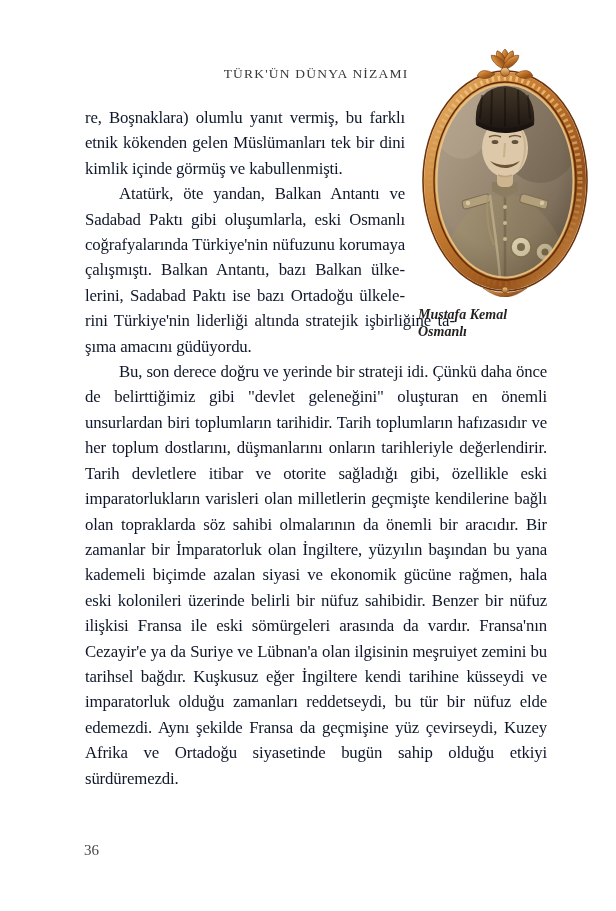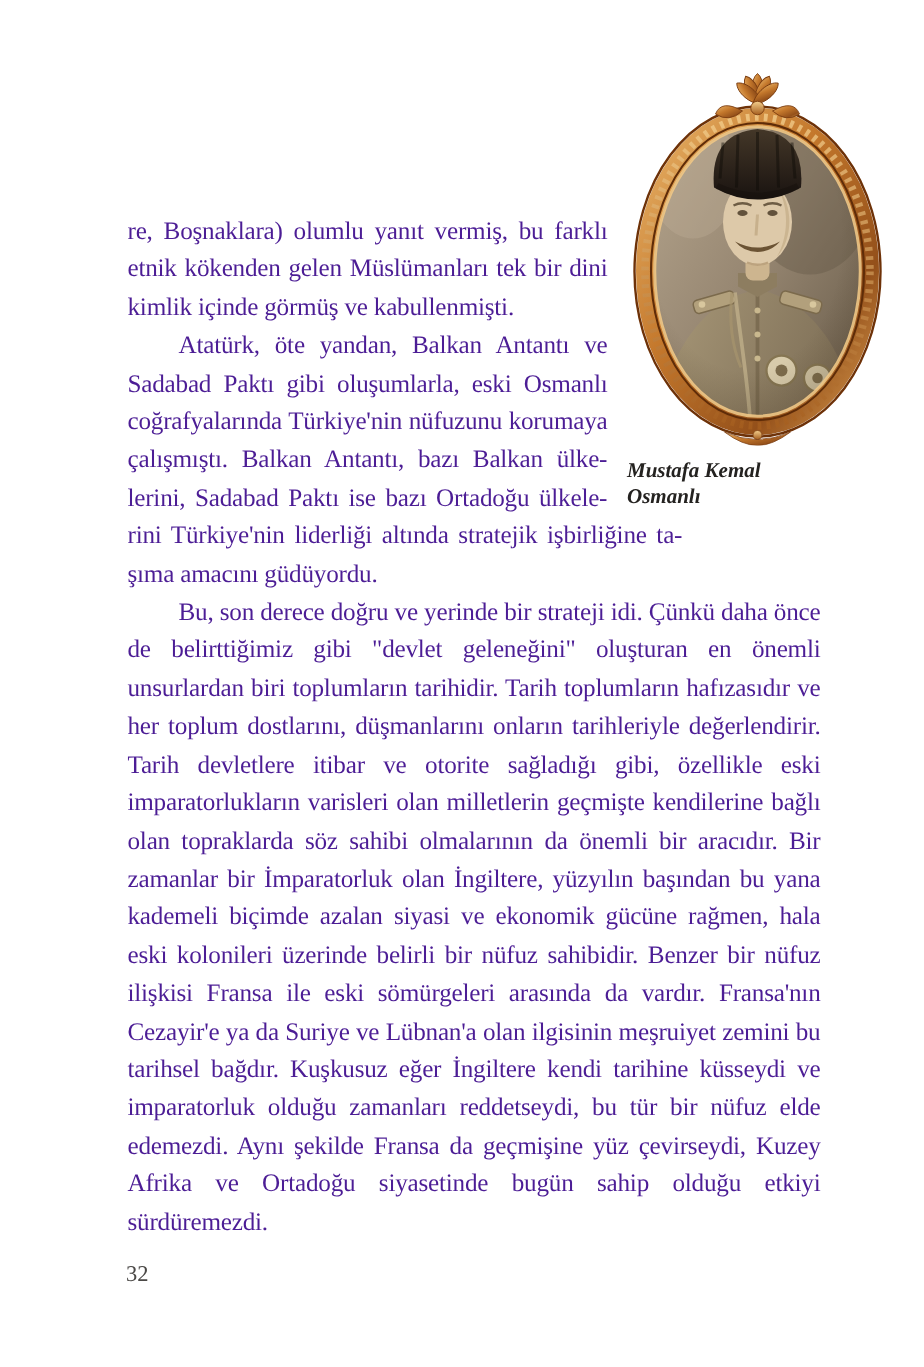--- a/index.html
+++ b/index.html
@@ -35,42 +35,42 @@
     color: #242220;
   }
   .figure-caption span { display: block; }
   .content {
     position: absolute;
     left: 85px; top: 105px; width: 462px;
     font-size: 16.8px;
     line-height: 25.4px;
     letter-spacing: -0.15px;
     text-align: justify;
-    color: #4c1d95;
-    margin-top: 36px;
+    color: #0f172a;
   }
   .content p { margin: 0; }
   .content p.indented { text-indent: 34px; }
   .wrap-spacer {
     float: right;
     width: 142px; height: 245px;
     shape-outside: polygon(0px 0px, 142px 0px, 142px 245px, 50px 245px, 50px 192px, 0px 192px);
   }
   .page-number {
     position: absolute;
     left: 84px; top: 842px;
     font-size: 15px;
     color: #4a4846;
   }
 </style>
 </head>
 <body>
 
 <div class="page">
 
+  <div class="running-header">TÜRK'ÜN DÜNYA NİZAMI</div>
 
   <div class="figure">
     <svg width="174" height="252" viewBox="0 0 174 252" aria-hidden="true">
       <defs>
         <linearGradient id="gold" x1="0" y1="0" x2="1" y2="1">
           <stop offset="0" stop-color="#e9b469"></stop>
           <stop offset="0.4" stop-color="#c4782c"></stop>
           <stop offset="0.75" stop-color="#94501a"></stop>
           <stop offset="1" stop-color="#d89a4e"></stop>
         </linearGradient>
@@ -172,15 +172,15 @@
     </div>
   </div>
 
   <div class="content">
     <div class="wrap-spacer"></div>
     <p>re, Boşnaklara) olumlu yanıt vermiş, bu farklı etnik kökenden gelen Müslümanları tek bir dini kimlik içinde görmüş ve kabullenmişti.</p>
     <p class="indented">Atatürk, öte yandan, Balkan Antantı ve Sadabad Paktı gibi oluşumlarla, eski Osmanlı coğrafyalarında Türkiye'nin nüfuzunu koruma­ya çalışmıştı. Balkan Antantı, bazı Balkan ülke­lerini, Sadabad Paktı ise bazı Ortadoğu ülkele­rini Türkiye'nin liderliği altında stratejik işbirliğine ta­şıma amacını güdüyordu.</p>
     <p class="indented">Bu, son derece doğru ve yerinde bir strateji idi. Çünkü daha önce de belirttiğimiz gibi "devlet geleneğini" oluşturan en önemli unsurlardan biri toplumların tarihidir. Tarih toplumların hafızasıdır ve her toplum dostlarını, düşmanlarını onların tarihleriyle değerlen­dirir. Tarih devletlere itibar ve otorite sağladığı gibi, özellikle eski imparatorlukların varisleri olan milletlerin geçmişte kendilerine bağlı olan topraklarda söz sahibi olmalarının da önemli bir aracıdır. Bir zamanlar bir İmparatorluk olan İngiltere, yüzyılın başından bu yana kademeli biçimde azalan siyasi ve ekonomik gücüne rağmen, hala eski kolonileri üzerinde belirli bir nüfuz sahibidir. Benzer bir nüfuz ilişkisi Fransa ile eski sömürgeleri arasında da vardır. Fran­sa'nın Cezayir'e ya da Suriye ve Lübnan'a olan ilgisinin meşruiyet zemini bu tarihsel bağdır. Kuşkusuz eğer İngiltere kendi tarihine küsseydi ve imparatorluk olduğu zamanları reddetseydi, bu tür bir nüfuz elde edemezdi. Aynı şekilde Fransa da geçmişine yüz çevir­seydi, Kuzey Afrika ve Ortadoğu siyasetinde bugün sahip olduğu etkiyi sürdüremezdi.</p>
   </div>
 
-  <div class="page-number">32</div>
+  <div class="page-number">36</div>
 
 </div>
 
 </body></html>

